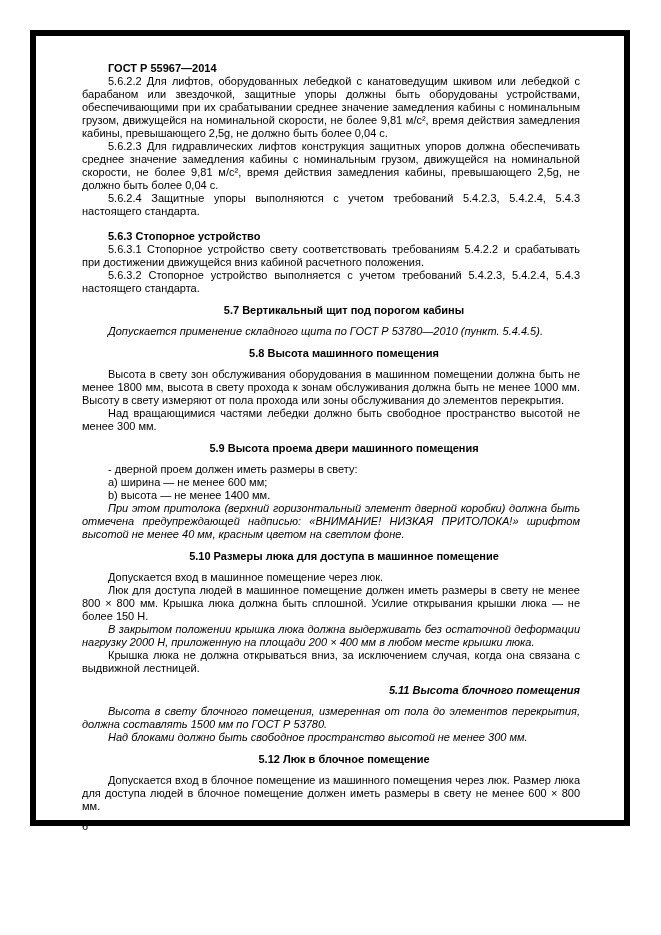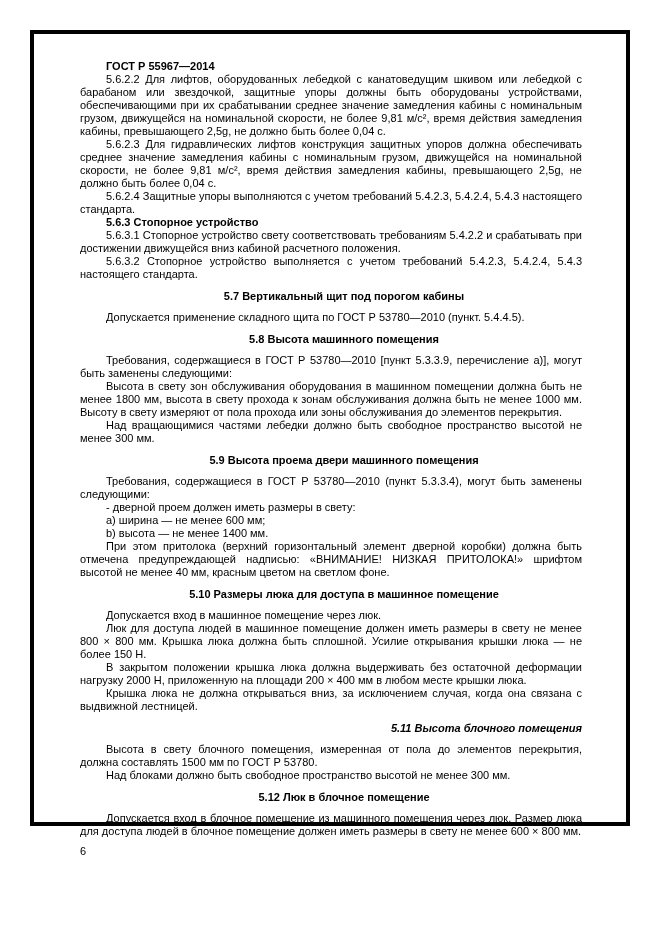--- a/index.html
+++ b/index.html
@@ -15,21 +15,21 @@
     color: #000000;
     font-family: "Liberation Sans", sans-serif;
     overflow: hidden;
   }
   .frame {
     position: absolute;
     left: 30px;
     top: 30px;
     width: 600px;
     height: 796px;
-    border: 4px solid #000000;
+    border: 6px solid #000000;
     box-sizing: border-box;
     padding: 26px 44px 10px 46px;
   }
   .hdr {
     font-weight: bold;
     font-size: 11.5px;
     line-height: 13px;
     margin: 0 0 17px 0;
     text-align: left;
     text-indent: 0;
@@ -37,22 +37,24 @@
   .frame p {
     margin: 0;
     font-size: 11px;
     line-height: 13px;
     text-align: justify;
     text-indent: 26px;
   }
   .frame p.b {
     font-weight: bold;
     text-align: left;
+    margin-top: 12px;
   }
   .frame p.it {
+    font-style: italic;
   }
   .frame p.h {
     font-weight: bold;
     text-align: center;
     margin: 9px 0 8px 0;
   }
   .frame p.hi {
     font-weight: bold;
     font-style: italic;
     text-align: right;
@@ -75,26 +77,24 @@
     <p>5.6.2.3 Для гидравлических лифтов конструкция защитных упоров должна обеспечивать среднее значение замедления кабины с номинальным грузом, движущейся на номинальной скорости, не более 9,81 м/с², время действия замедления кабины, превышающего 2,5g, не должно быть более 0,04 с.</p>
     <p>5.6.2.4 Защитные упоры выполняются с учетом требований 5.4.2.3, 5.4.2.4, 5.4.3 настоящего стандарта.</p>
     <p class="b">5.6.3 Стопорное устройство</p>
     <p>5.6.3.1 Стопорное устройство свету соответствовать требованиям 5.4.2.2 и срабатывать при достижении движущейся вниз кабиной расчетного положения.</p>
     <p>5.6.3.2 Стопорное устройство выполняется с учетом требований 5.4.2.3, 5.4.2.4, 5.4.3 настоящего стандарта.</p>
 
     <p class="h">5.7 Вертикальный щит под порогом кабины</p>
     <p class="it">Допускается применение складного щита по ГОСТ Р 53780—2010 (пункт. 5.4.4.5).</p>
 
     <p class="h">5.8 Высота машинного помещения</p>
-    <p>Требования, содержащиеся в ГОСТ Р 53780—2010 [пункт 5.3.3.9, перечисление а)], могут быть заменены следующими:</p>
     <p>Высота в свету зон обслуживания оборудования в машинном помещении должна быть не менее 1800 мм, высота в свету прохода к зонам обслуживания должна быть не менее 1000 мм. Высоту в свету измеряют от пола прохода или зоны обслуживания до элементов перекрытия.</p>
     <p>Над вращающимися частями лебедки должно быть свободное пространство высотой не менее 300 мм.</p>
 
     <p class="h">5.9 Высота проема двери машинного помещения</p>
-    <p>Требования, содержащиеся в ГОСТ Р 53780—2010 (пункт 5.3.3.4), могут быть заменены следующими:</p>
     <p>- дверной проем должен иметь размеры в свету:</p>
     <p>а) ширина — не менее 600 мм;</p>
     <p>b) высота — не менее 1400 мм.</p>
     <p class="it">При этом притолока (верхний горизонтальный элемент дверной коробки) должна быть отмечена предупреждающей надписью: «ВНИМАНИЕ! НИЗКАЯ ПРИТОЛОКА!» шрифтом высотой не менее 40 мм, красным цветом на светлом фоне.</p>
 
     <p class="h">5.10 Размеры люка для доступа в машинное помещение</p>
     <p>Допускается вход в машинное помещение через люк.</p>
     <p>Люк для доступа людей в машинное помещение должен иметь размеры в свету не менее 800 × 800 мм. Крышка люка должна быть сплошной. Усилие открывания крышки люка — не более 150 Н.</p>
     <p class="it">В закрытом положении крышка люка должна выдерживать без остаточной деформации нагрузку 2000 Н, приложенную на площади 200 × 400 мм в любом месте крышки люка.</p>
     <p>Крышка люка не должна открываться вниз, за исключением случая, когда она связана с выдвижной лестницей.</p>

